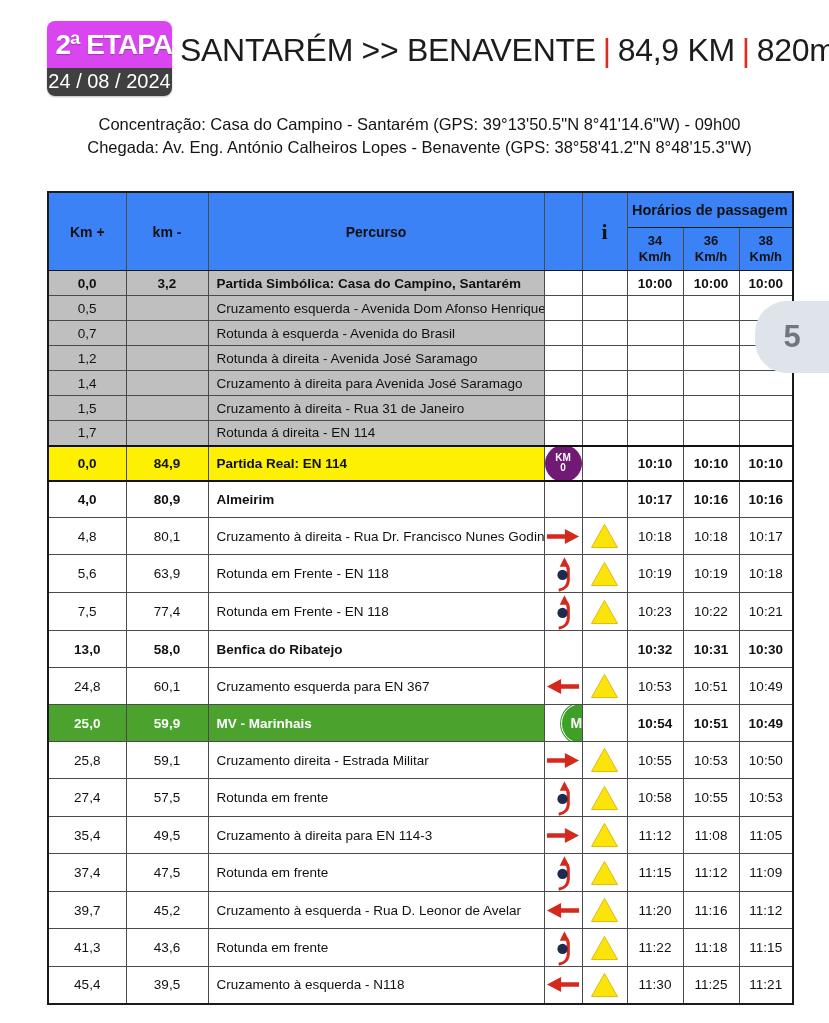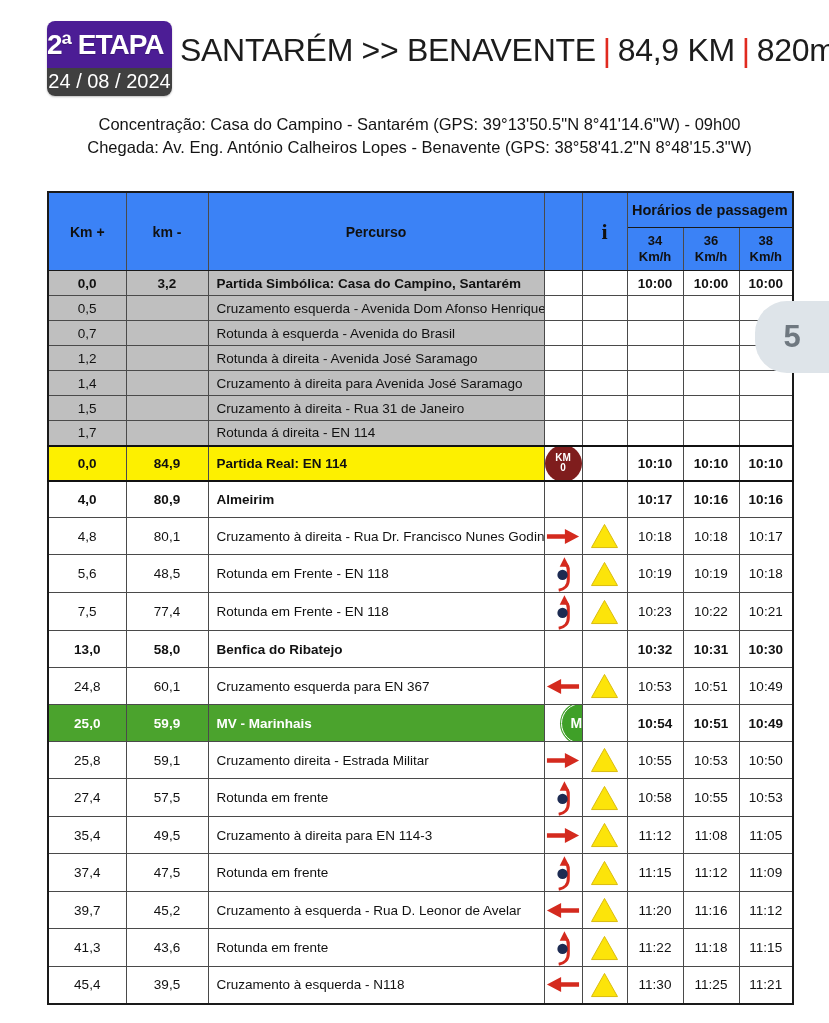--- a/index.html
+++ b/index.html
@@ -4,22 +4,22 @@
 <style>
   html,body{margin:0;padding:0;}
   body{
     width:829px;height:1023px;position:relative;overflow:hidden;
     background:#ffffff;color:#111;
     font-family:"Liberation Sans", sans-serif;
   }
   
   .badge{position:absolute;left:47px;top:21px;width:125px;box-shadow:0 1px 2px rgba(0,0,0,.25);border-radius:8px;}
   .badge-top{
-    background:#4c1d95;color:#fff;font-weight:700;font-size:28px;letter-spacing:-1px;
-    text-align:left;padding:8px 0 7px;border-radius:8px 8px 0 0;
+    background:#d946ef;color:#fff;font-weight:700;font-size:28px;letter-spacing:-1px;
+    text-align:right;padding:8px 0 7px;border-radius:8px 8px 0 0;
     text-shadow:0 1px 1px rgba(0,0,0,.25);
   }
   .badge-date{
     background:#404040;color:#fff;font-size:20px;text-align:center;
     padding:2px 0 3px;border-radius:0 0 8px 8px;
   }
   
   .title{
     position:absolute;left:180px;top:32px;width:616px;text-align:center;
     font-size:32px;color:#1c1c1c;white-space:nowrap;letter-spacing:-0.3px;
@@ -53,21 +53,21 @@
   tbody tr.row-green td:nth-child(-n+3){background:#4ba32d;color:#fff;}
   tbody tr.bold td{font-weight:700;}
   td.num{text-align:center;font-size:13.5px;}
   td.route{text-align:left;padding-left:8px;font-size:13.5px;white-space:nowrap;}
   td.ic{text-align:center;vertical-align:middle;}
   td.time{text-align:center;font-size:13.5px;}
   
   .icn{display:inline-block;vertical-align:middle;line-height:0;}
   .km0{
     display:inline-flex;flex-direction:column;align-items:center;justify-content:center;
-    width:37px;height:37px;border-radius:50%;background:#7f1d1d;color:#fff;
+    width:37px;height:37px;border-radius:50%;background:#701a75;color:#fff;
     font-size:10px;font-weight:700;line-height:1.05;margin:-2px 0;text-align:center;
   }
   .mv{
     display:inline-flex;align-items:center;justify-content:center;
     width:39px;height:39px;border-radius:50%;background:#3fa028;color:#fff;
     font-size:14px;font-weight:700;margin:-3px 16px;border:1.5px solid #fff;
     box-shadow:0 0 0 1px #3fa028;
   }
   
   .page-badge{
@@ -223,21 +223,21 @@
             </svg></span></td>
         <td class="ic"><span class="icn"><svg width="29" height="26" viewBox="0 0 30 27">
               <polygon points="15,1.5 28.5,25.5 1.5,25.5" fill="#fce40a" stroke="#d8b90a" stroke-width="1"></polygon>
             </svg></span></td>
         <td class="time">10:18</td>
         <td class="time">10:18</td>
         <td class="time">10:17</td>
       </tr>
       <tr class="row-white">
         <td class="num">5,6</td>
-        <td class="num">48,5</td>
+        <td class="num">63,9</td>
         <td class="route">Rotunda em Frente - EN 118</td>
         <td class="ic"><span class="icn"><svg width="23" height="37" viewBox="0 0 24 38">
               <path d="M7 36.5 C13 35.5 17 31.5 17 25.5 L17 15.5 C17 12 15.5 10 13.5 9" stroke="#d42a1e" stroke-width="3.2" fill="none"></path>
               <polygon points="8,12 18,12 13,2" fill="#d42a1e"></polygon>
               <circle cx="11" cy="20.5" r="5.4" fill="#1d2b52"></circle>
             </svg></span></td>
         <td class="ic"><span class="icn"><svg width="29" height="26" viewBox="0 0 30 27">
               <polygon points="15,1.5 28.5,25.5 1.5,25.5" fill="#fce40a" stroke="#d8b90a" stroke-width="1"></polygon>
             </svg></span></td>
         <td class="time">10:19</td>

